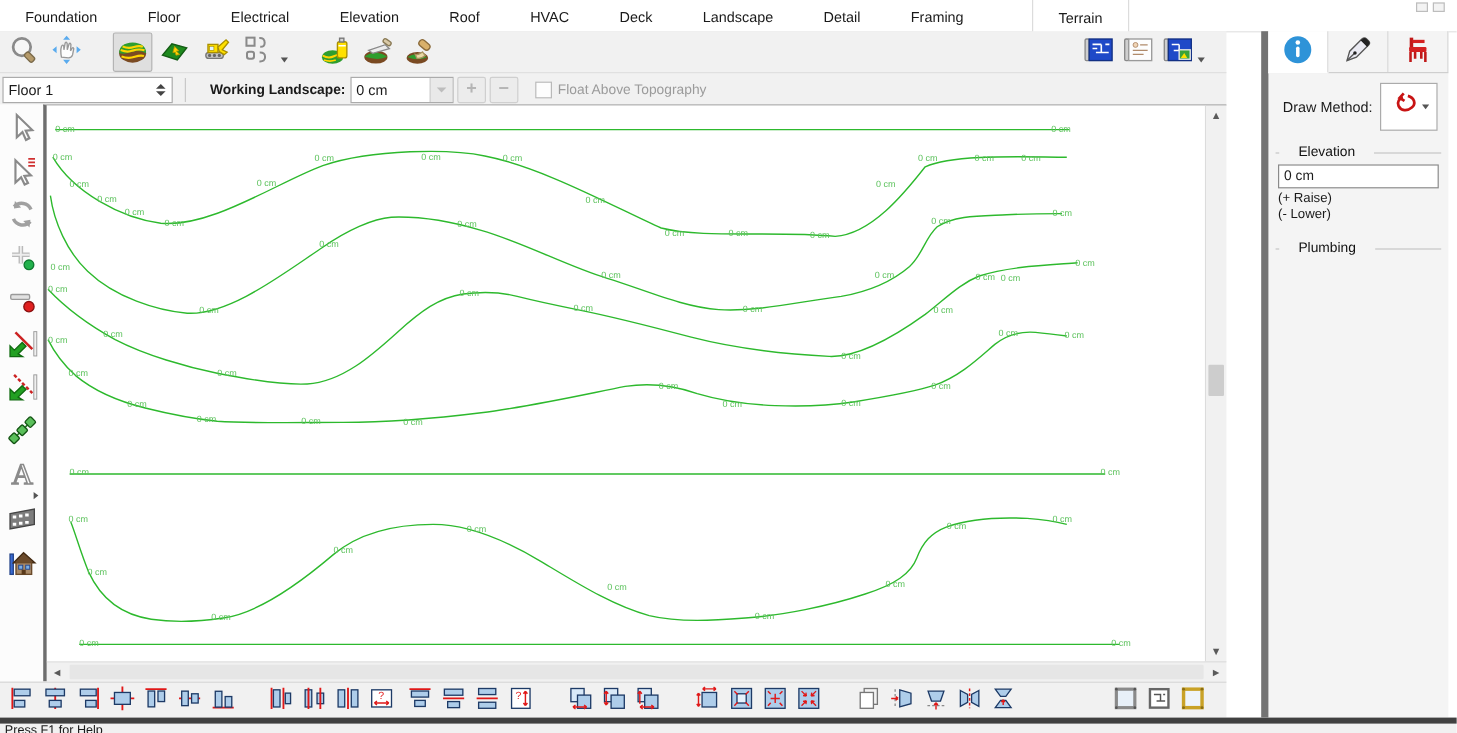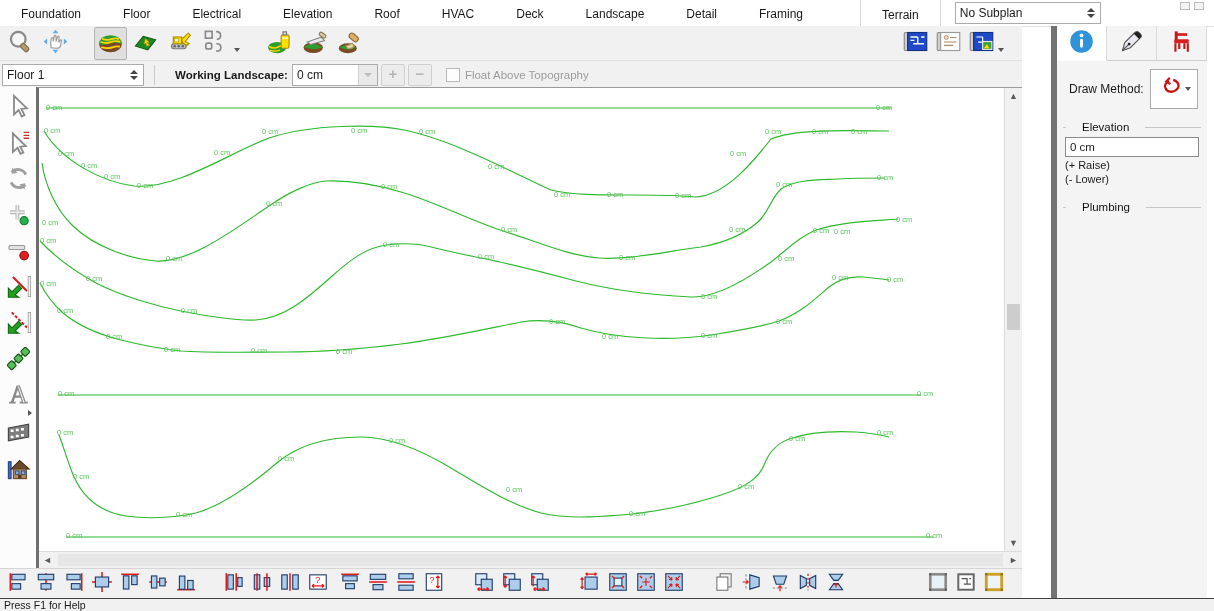--- a/index.html
+++ b/index.html
@@ -65,46 +65,39 @@
   .gbox-hdr{display:flex;align-items:center;margin:6px 6px 4px 6px;gap:16px;}
   .gbox-hdr .pre{width:3px;border-top:1px solid #c6c6c6;}
   .gbox-hdr .txt{font-size:11.5px;color:#111;}
   .gbox-hdr .line{flex:1;border-top:1px solid #c6c6c6;}
   .field{margin:2px 8px;height:18px;border:1px solid #8a8a8a;background:#fff;font-size:11.5px;display:flex;align-items:center;padding:0 4px;}
   .hint{margin:2px 8px 0 8px;font-size:11px;}
   #multiRow{display:flex;align-items:center;justify-content:flex-end;margin:6px 8px;gap:5px;}
   #sidesLbl{color:#a3a3a3;font-size:11px;}
   #sidesField{width:64px;height:16px;border:1px solid #d2d2d2;background:#fff;}
   
-  #statusbar{left:0;top:598px;width:1214px;height:13px;background:#f1f1f1;border-top:1px solid #404040;font-size:10.5px;line-height:12px;padding-left:4px;box-sizing:border-box;}
+  #statusbar{left:0;top:598px;width:1214px;height:13px;background:#f1f1f1;border-top:5px solid #404040;font-size:10.5px;line-height:12px;padding-left:4px;box-sizing:border-box;}
 </style>
 </head>
 <body>
 
 <div id="menubar" class="abs">
   <div id="menutabs" style="display:flex;">
       <div class="menu-tab">Foundation</div>
       <div class="menu-tab">Floor</div>
       <div class="menu-tab">Electrical</div>
       <div class="menu-tab">Elevation</div>
       <div class="menu-tab">Roof</div>
       <div class="menu-tab">HVAC</div>
       <div class="menu-tab">Deck</div>
       <div class="menu-tab">Landscape</div>
       <div class="menu-tab">Detail</div>
       <div class="menu-tab">Framing</div>
       <div class="menu-tab active">Terrain</div>
     </div>
-  <div id="subplan">
-    <span class="lbl">No Subplan</span>
-    <span class="spinner">
-        <span class="tri-up"></span>
-        <span class="tri-dn"></span>
-      </span>
-  </div>
   <div style="position:absolute;right:10px;top:2px;display:flex;gap:4px;">
     <div class="winctl"></div>
     <div class="winctl"></div>
   </div>
 </div>
 
 <div id="toolbar1" class="abs">
   <div id="tb-left" style="display:flex;align-items:center;margin-left:4px;gap:22px;">
       <div class="tgroup">
         <div class="tbtn">

